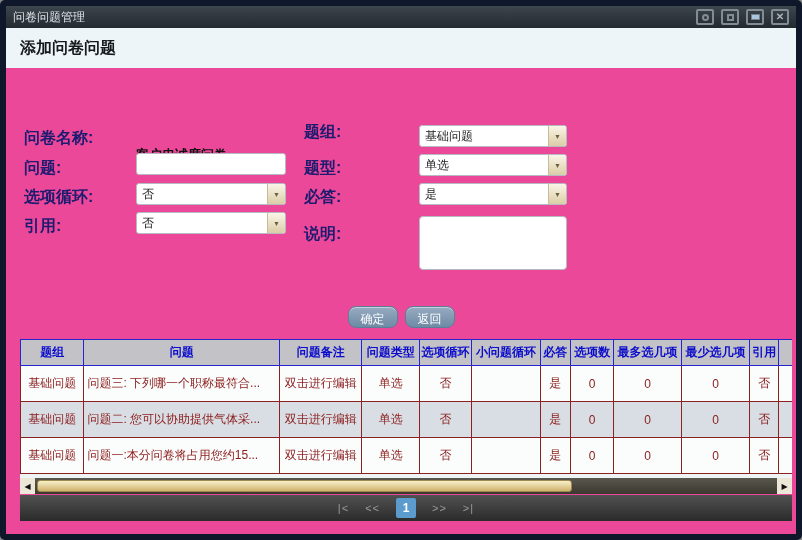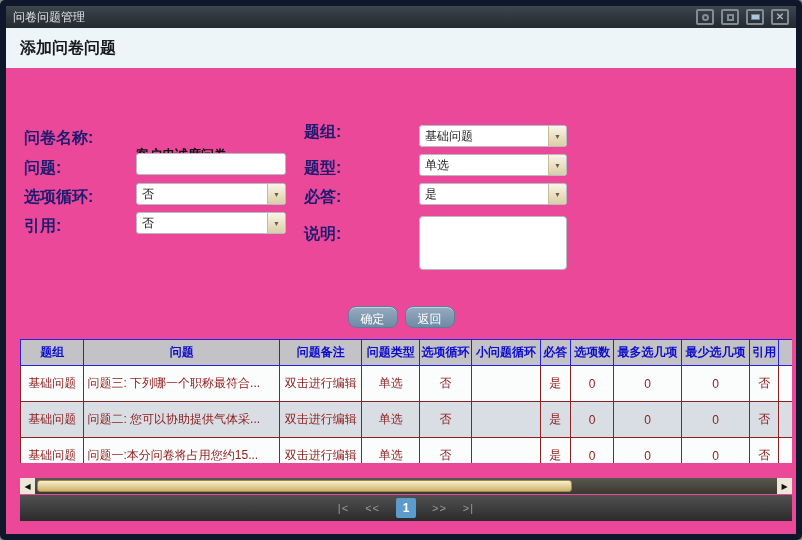--- a/index.html
+++ b/index.html
@@ -52,21 +52,21 @@
               resize:none; font-size:12px; padding:3px; font-family:"Liberation Sans",sans-serif; }
 
   
   .btnrow { position:absolute; left:0; top:300px; width:100%; height:24px;
             display:flex; justify-content:center; gap:7px; }
   .btn { height:22px; padding:4px 12px; font-size:12px; color:#fff; cursor:pointer;
          background:linear-gradient(#97abc0,#6e8aa5); border:1px solid #5d7d99;
          border-radius:8px; box-shadow:inset 0 1px 0 rgba(255,255,255,.45); }
 
   
-  .grid-wrap { position:absolute; left:14px; top:333px; width:772px; height:124px;
+  .grid-wrap { position:absolute; left:14px; top:333px; width:772px; height:152px;
                overflow:hidden; background:#eef3f3; }
   table.grid { border-collapse:collapse; table-layout:fixed; width:820px; }
   .grid th { height:26px; background:#c3c3c7; border:1px solid #2525cd;
              color:#0b0bcb; font-size:12px; font-weight:bold; text-align:center;
              overflow:hidden; white-space:nowrap; cursor:pointer; }
   .grid td { height:36px; border:1px solid #8b2222; color:#8b1a1a; font-size:12px;
              text-align:center; background:#fbfdfd; overflow:hidden; white-space:nowrap;
              cursor:default; }
   .grid tr.alt td { background:#d8dee3; }
   .grid td.left { text-align:left; padding-left:3px; }

